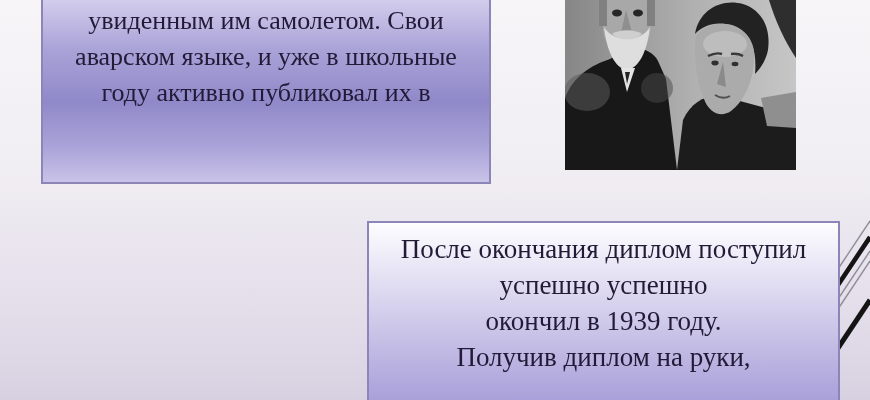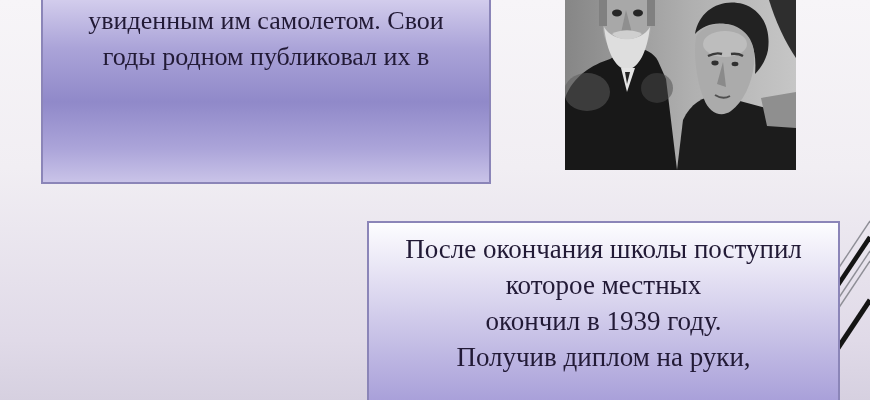--- a/index.html
+++ b/index.html
@@ -108,26 +108,27 @@
       <ellipse cx="150" cy="63" rx="3.6" ry="2.4" fill="#303030"></ellipse>
       <ellipse cx="170" cy="64" rx="3.4" ry="2.2" fill="#303030"></ellipse>
       <path d="M158 62 L152 84 L161 87 Z" fill="#8a8a8a"></path>
       <path d="M150 95 q8 5 15 1" stroke="#4f4f4f" stroke-width="2" fill="none"></path>
     </g>
   </svg>
 
   <div class="textbox textbox-top-left z-over">
     <div class="text">
       <div class="line">увиденным им самолетом. Свои</div>
-      <div class="line">годы родном публиковал их в</div>
+      <div class="line">аварском языке, и уже в школьные</div>
+      <div class="line">году активно публиковал их в</div>
     </div>
   </div>
 
   <div class="textbox textbox-bottom-right z-over">
     <div class="text">
-      <div class="line">После окончания школы поступил</div>
-      <div class="line">которое местных</div>
+      <div class="line">После окончания диплом поступил</div>
+      <div class="line">успешно успешно</div>
       <div class="line">окончил в 1939 году.</div>
       <div class="line">Получив диплом на руки,</div>
     </div>
   </div>
 
 </div>
 
 </body></html>

